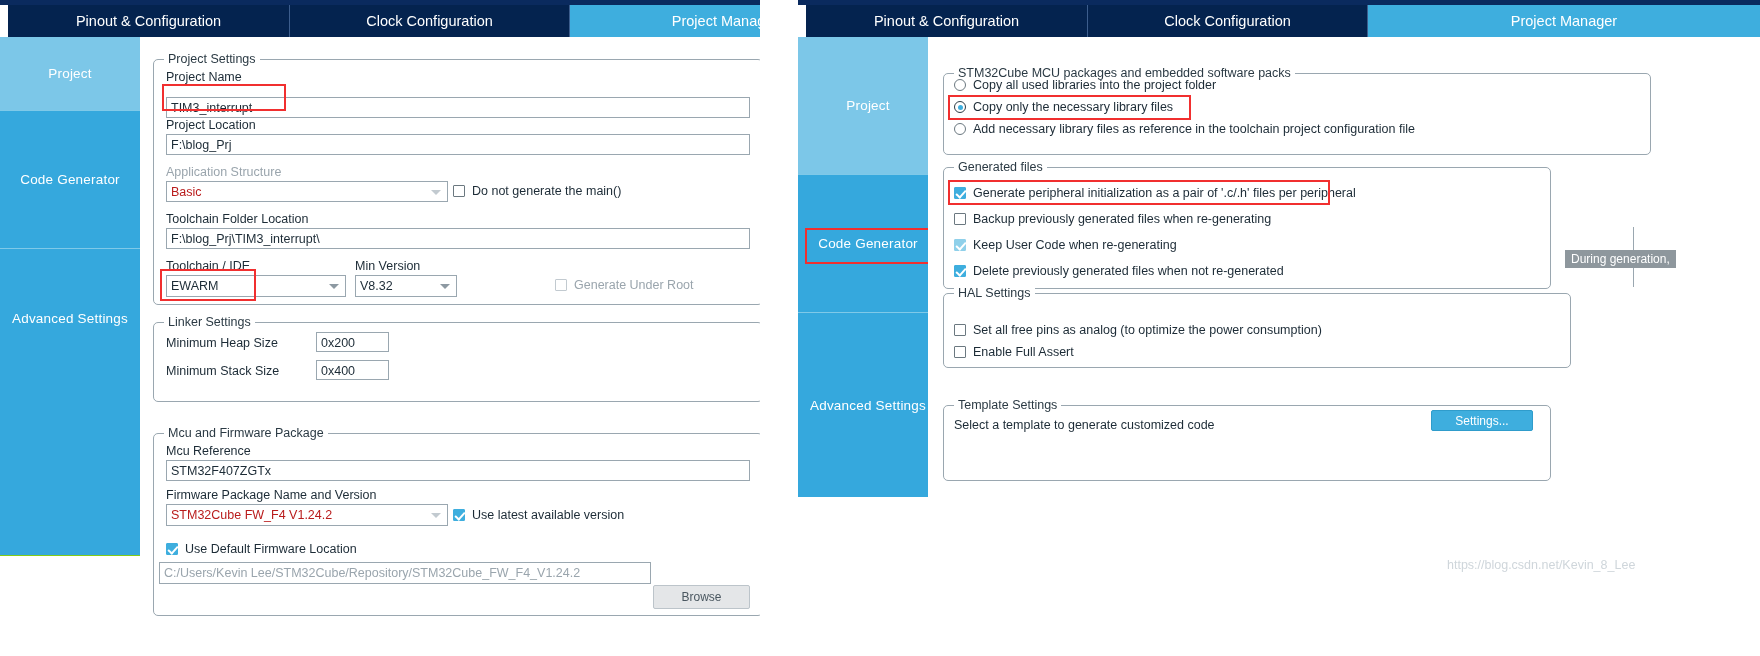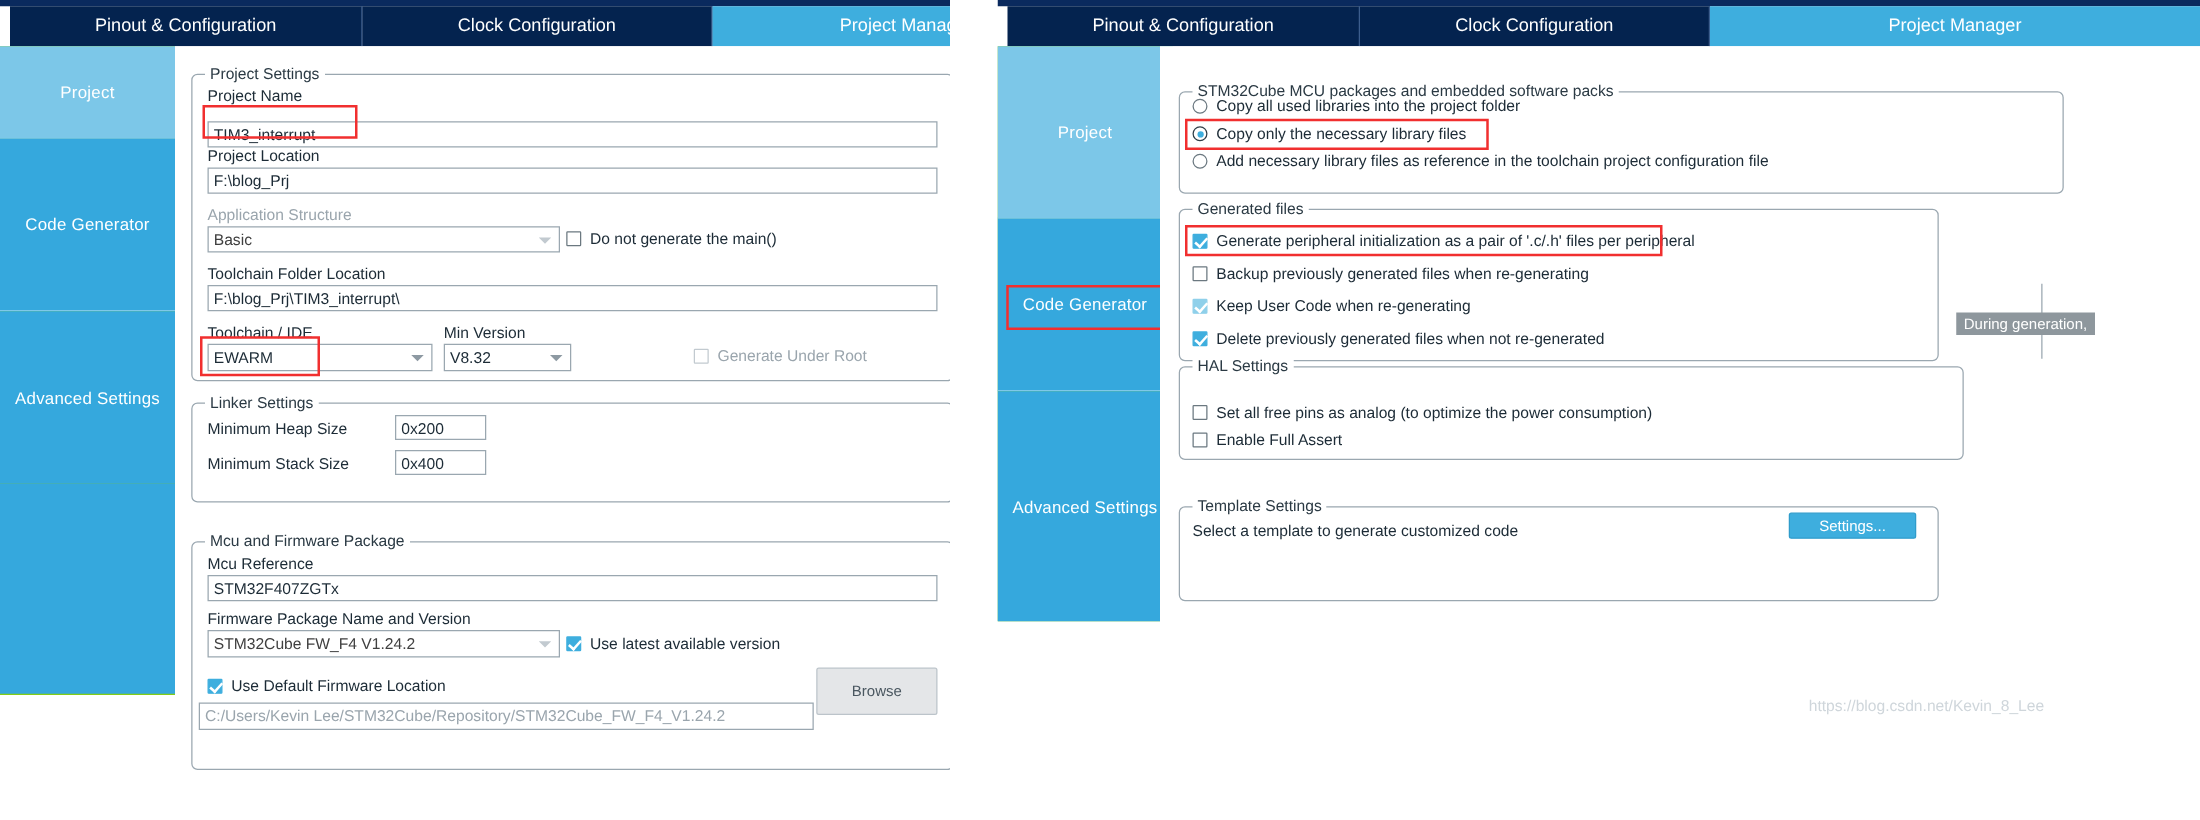--- a/index.html
+++ b/index.html
@@ -63,21 +63,21 @@
   .textfield{
     position:absolute;box-sizing:border-box;border:1px solid #9aa7b0;background:#fff;
     font-size:12.5px;color:#1c2b36;padding:2px 4px;line-height:17px;white-space:nowrap;overflow:hidden;
   }
   .textfield.dim{color:#9aa5ad;}
 
   .combo{
     position:absolute;box-sizing:border-box;border:1px solid #9aa7b0;background:#fff;
     font-size:12.5px;color:#1c2b36;padding:2px 4px;line-height:17px;white-space:nowrap;overflow:hidden;
   }
-  .combo.dim{color:#404040;}
+  .combo.dim{color:#b91c1c;}
   .combo .arrow{
     position:absolute;right:7px;top:50%;margin-top:-2px;
     width:9px;height:5px;
   }
   .combo .arrow:after{
     content:"";position:absolute;left:0;top:0;
     border-left:5px solid transparent;border-right:5px solid transparent;
     border-top:5px solid #8d99a2;
   }
   .combo.dim .arrow:after{border-top-color:#c2cad0;}
@@ -213,21 +213,21 @@
     <div class="cb" style="left:313px;top:471px;">
       <span class="cbbox checked"></span>
       <span>Use latest available version</span>
     </div>
 
     <div class="cb" style="left:26px;top:505px;">
       <span class="cbbox checked"></span>
       <span>Use Default Firmware Location</span>
     </div>
     <div class="textfield dim" style="left:19px;top:525px;width:492px;height:22px;">C:/Users/Kevin Lee/STM32Cube/Repository/STM32Cube_FW_F4_V1.24.2</div>
-    <div class="btn grey" style="left:513px;top:497px;width:97px;height:38px;">
+    <div class="btn grey" style="left:513px;top:548px;width:97px;height:24px;">
       <span>Browse</span>
     </div>
   </div>
 </div>
 
 <div class="screen" id="screen-right">
   <div class="tabbar">
     <div class="strip"></div>
     <div class="tab tab1">
         <span>Pinout &amp; Configuration</span>

